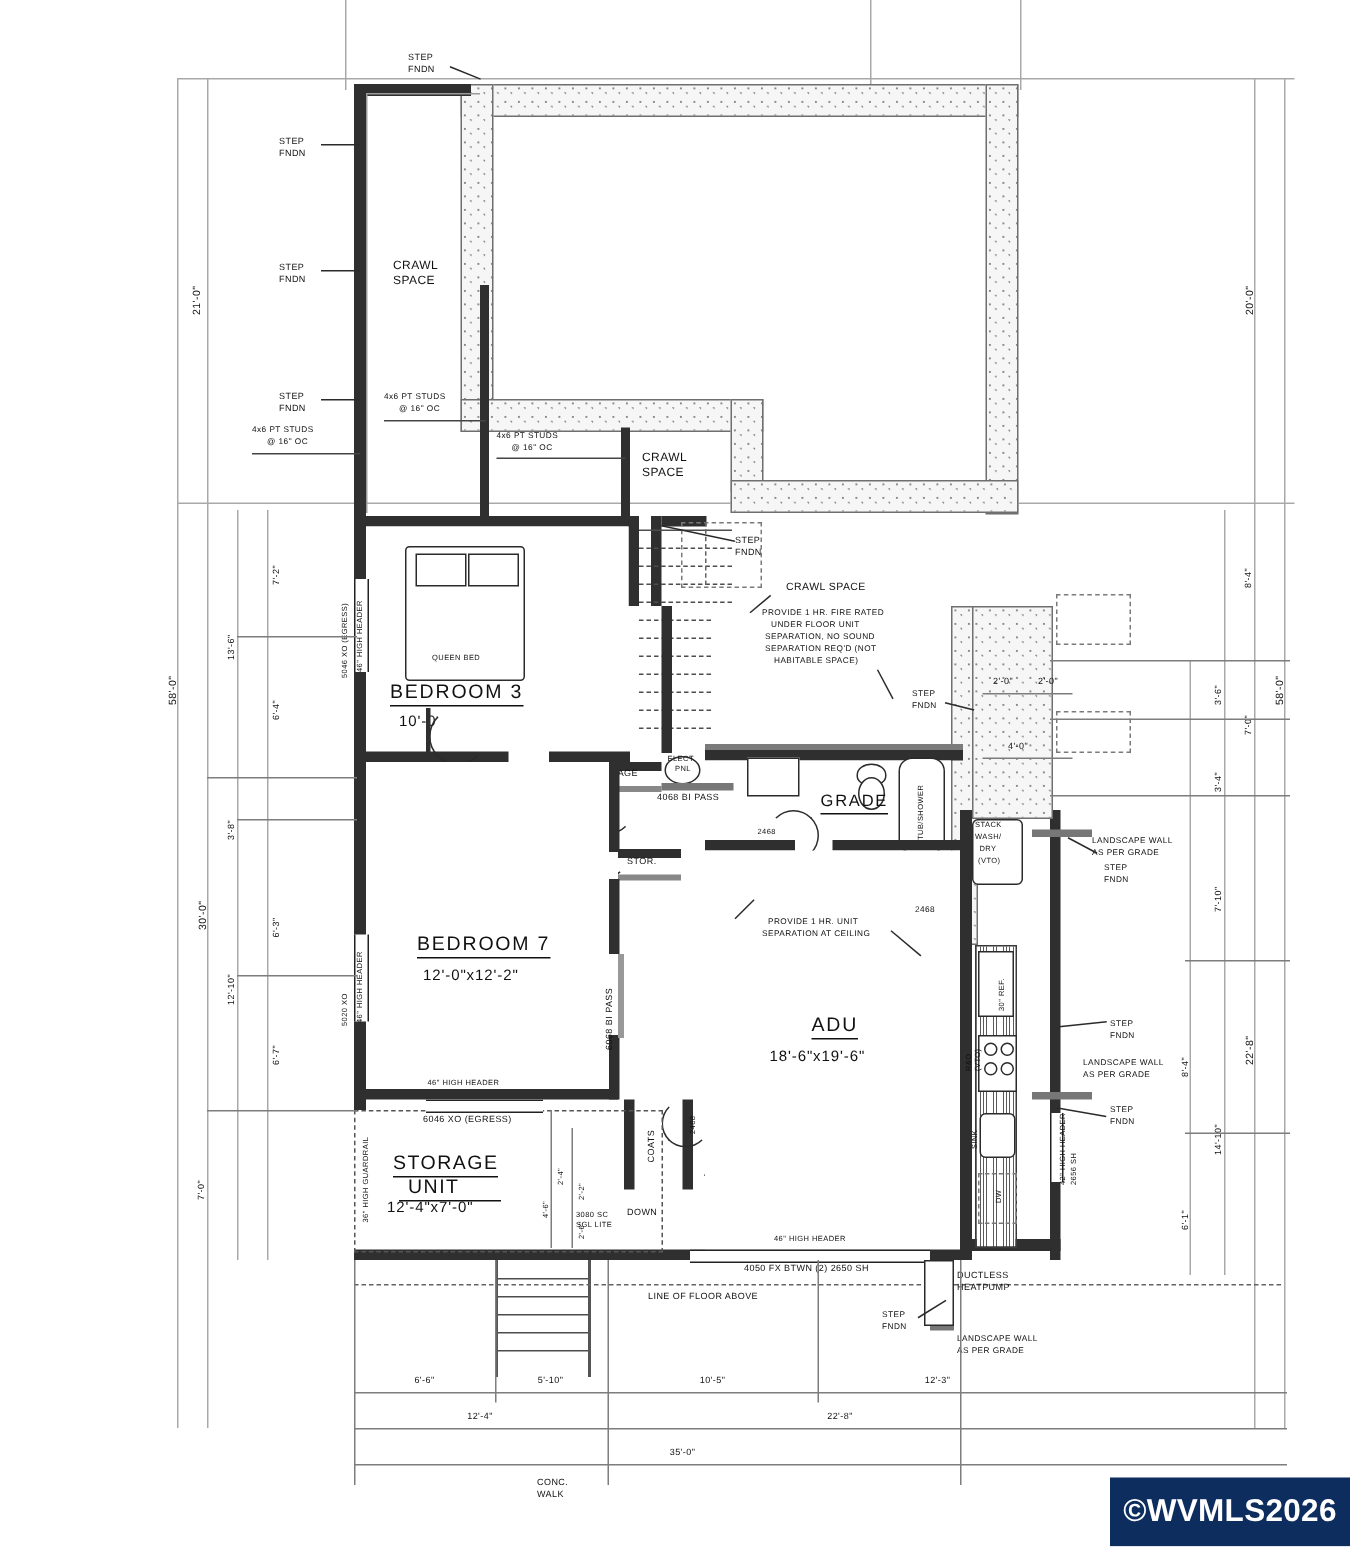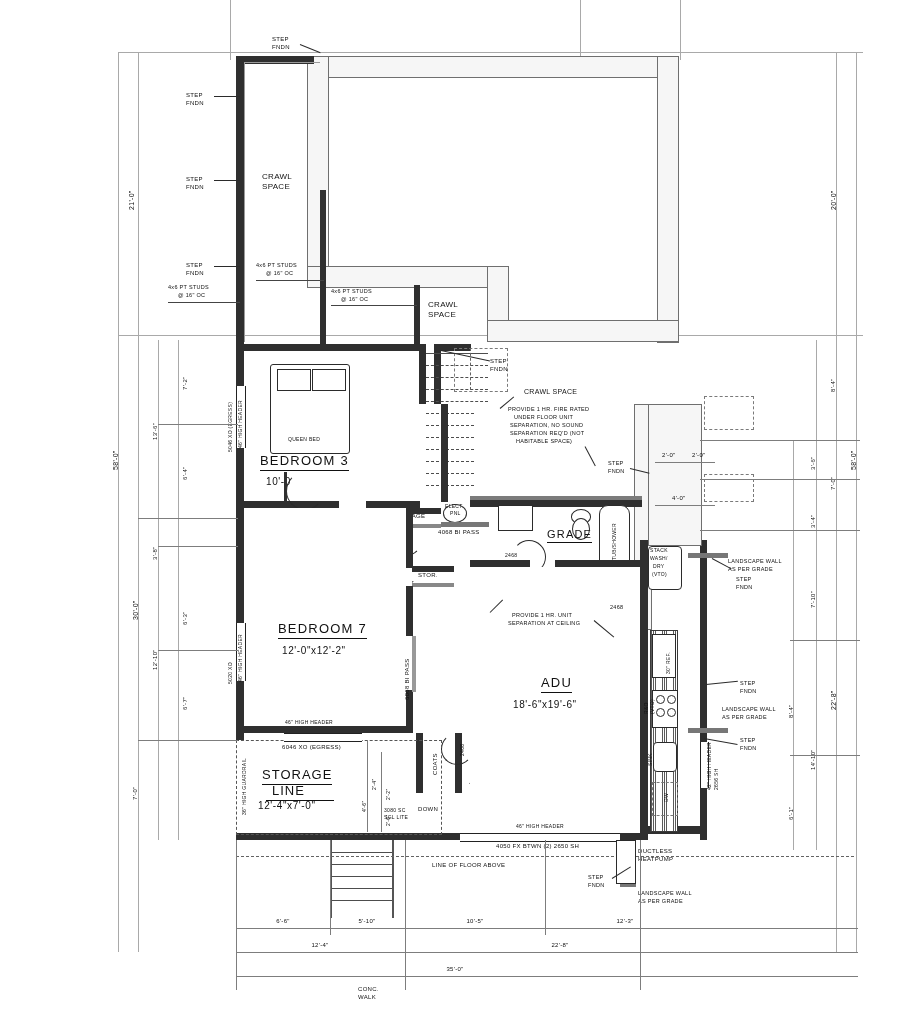--- a/index.html
+++ b/index.html
@@ -274,21 +274,21 @@
   <div class="wall" style="left:244px;top:726px;width:168px;height:7px;"></div>
 
   <div class="wall" style="left:416px;top:733px;width:7px;height:60px;"></div>
   <div class="wall" style="left:455px;top:733px;width:7px;height:60px;"></div>
   <div class="txt t6 rot" style="left:432px;top:775px;">COATS</div>
   <div class="door-arc" style="left:441px;top:733px;width:30px;height:30px;"></div>
   <div class="txt t5 rot" style="left:460px;top:756px;">2468</div>
 
   <div class="dashbox" style="left:236px;top:740px;width:204px;height:93px;border-color:#555;"></div>
   <div class="txt roomname" style="left:262px;top:768px;letter-spacing:1px;">STORAGE</div>
-  <div class="txt roomname" style="left:272px;top:784px;letter-spacing:1px;border-bottom:none;">LINE</div>
+  <div class="txt roomname" style="left:272px;top:784px;letter-spacing:1px;border-bottom:none;">UNIT</div>
   <div class="thinline" style="left:266px;top:800px;width:68px;height:1px;background:#111;"></div>
   <div class="txt roomdim" style="left:258px;top:800px;">12'-4"x7'-0"</div>
   <div class="txt t5 rot" style="left:242px;top:815px;">36" HIGH GUARDRAIL</div>
 
   <div class="win" style="left:284px;top:733px;width:78px;height:7px;"></div>
   <div class="txt t6" style="left:282px;top:744px;">6046 XO (EGRESS)</div>
   <div class="txt t5" style="left:285px;top:720px;">46" HIGH HEADER</div>
   <div class="txt t6" style="left:418px;top:806px;">DOWN</div>
 
   <div class="door-arc2" style="left:462px;top:776px;width:48px;height:48px;"></div>
@@ -440,14 +440,15 @@
   <div class="dimvline" style="left:640px;top:840px;height:150px;"></div>
 
   <div class="txt t6 ctr" style="left:283px;top:918px;">6'-6"</div>
   <div class="txt t6 ctr" style="left:367px;top:918px;">5'-10"</div>
   <div class="txt t6 ctr" style="left:475px;top:918px;">10'-5"</div>
   <div class="txt t6 ctr" style="left:625px;top:918px;">12'-3"</div>
   <div class="txt t6 ctr" style="left:320px;top:942px;">12'-4"</div>
   <div class="txt t6 ctr" style="left:560px;top:942px;">22'-8"</div>
   <div class="txt t6 ctr" style="left:455px;top:966px;">35'-0"</div>
 
+  <div id="mls">©WVMLS2026</div>
 
 </div>
 
 </body></html>

